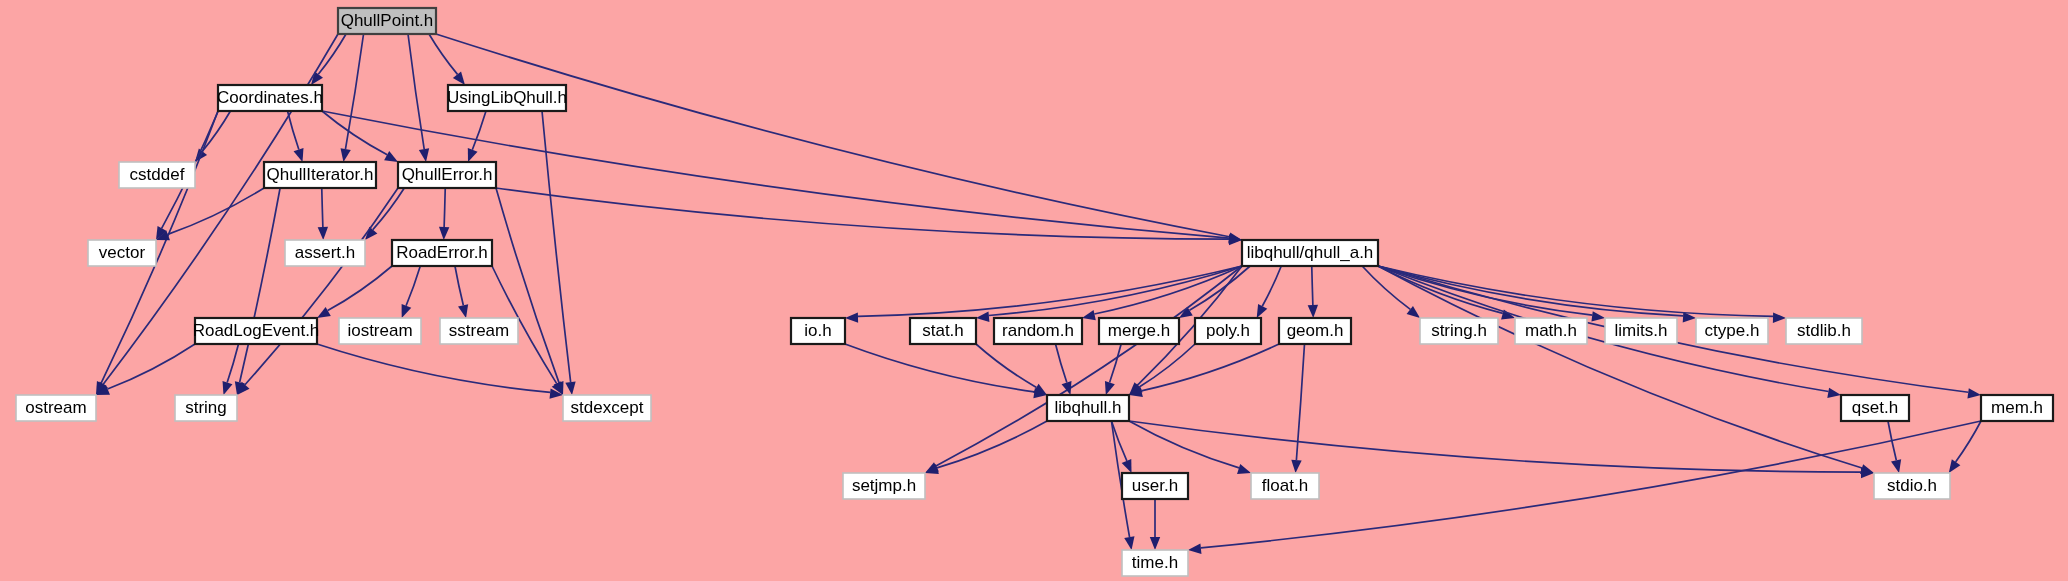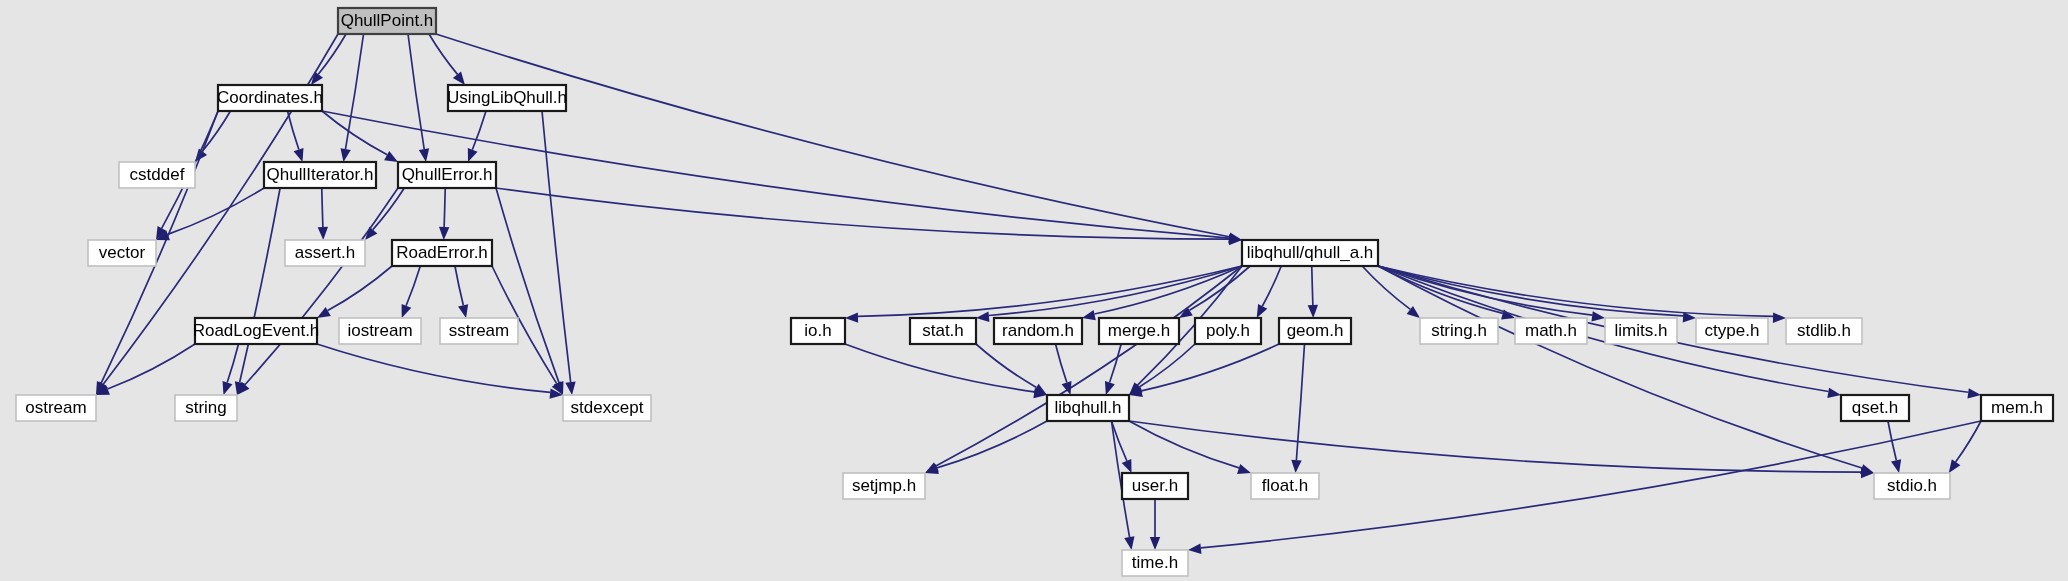--- a/index.html
+++ b/index.html
@@ -1,17 +1,17 @@
 <!DOCTYPE html>
 <html><head>
 <meta charset="utf-8">
 <style>
   html,body{margin:0;padding:0;background:#ffffff;}
   body{font-family:"Liberation Sans", sans-serif;}
-  #graph-wrap{position:relative;width:2068px;height:581px;background:#e5e5e5;overflow:hidden;}
+  #graph-wrap{position:relative;width:2068px;height:581px;background:#fca5a5;overflow:hidden;}
   svg#depgraph{display:block;width:2068px;height:581px;}
   .node-box{fill:#ffffff;stroke:#c0c0c0;stroke-width:1.6;}
   .node-box.strong{stroke:#1a1a1a;stroke-width:2.2;}
   .node-box.current{fill:#bfbfbf;stroke:#404040;stroke-width:2.2;}
   .node-label{font-family:"Liberation Sans", sans-serif;font-size:17px;fill:#000000;text-anchor:middle;dominant-baseline:middle;}
   .edge{fill:none;stroke:#2a2a7a;stroke-width:1.7;}
   .arrowhead{fill:#1f1f6e;}
 </style>
 </head>
 <body>

